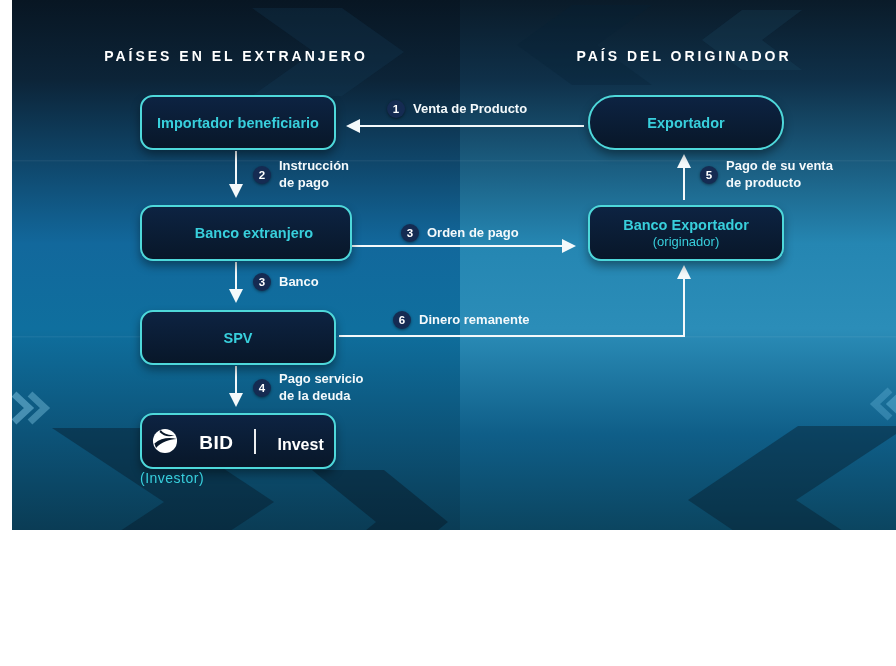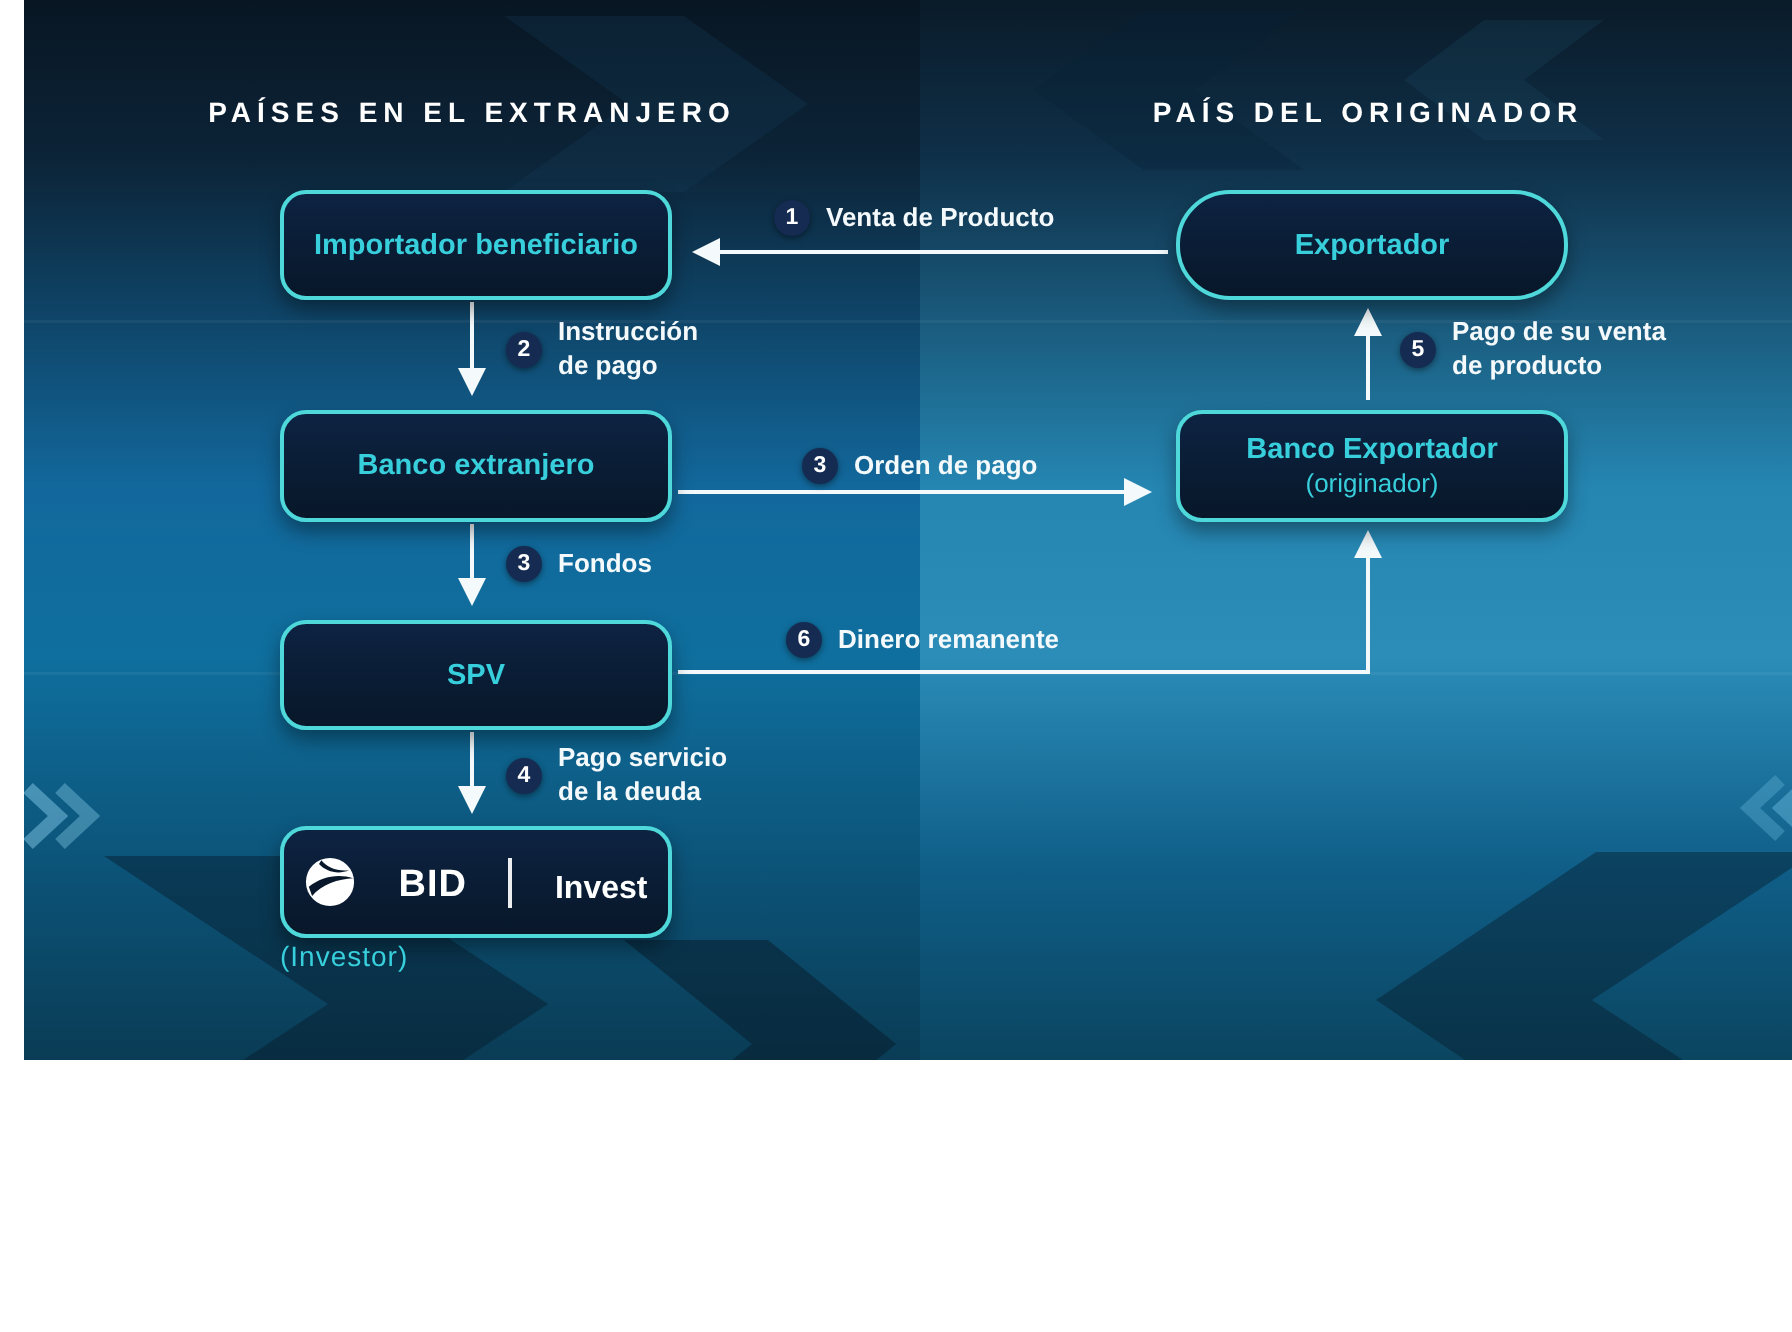--- a/index.html
+++ b/index.html
@@ -90,21 +90,21 @@
       <path d="M672,200 L672,156" stroke="#f4f9fb" stroke-width="2" fill="none" marker-end="url(#ah)"></path>
       <path d="M327,336 L672,336 L672,267" stroke="#f4f9fb" stroke-width="2" fill="none" marker-end="url(#ah)"></path>
     </svg>
 
     <div class="node" style="left:128px; top:95px; width:192px; height:51px;">
       <span>Importador beneficiario</span>
     </div>
     <div class="node" style="left:576px; top:95px; width:192px; height:51px;border-radius:27px;">
       <span>Exportador</span>
     </div>
-    <div class="node" style="left:128px; top:205px; width:192px; height:52px;">
+    <div class="node" style="left:128px; top:205px; width:192px; height:52px;padding-left:16px;">
       <span>Banco extranjero</span>
     </div>
     <div class="node" style="left:576px; top:205px; width:192px; height:52px;">
       <span>Banco Exportador</span>
       <span class="sub">(originador)</span>
     </div>
     <div class="node" style="left:128px; top:310px; width:192px; height:51px;text-align:right;">
       <span>SPV</span>
     </div>
     <div class="node" style="left:128px; top:413px; width:192px; height:52px;">
@@ -129,21 +129,21 @@
       <span class="badge">2</span>
       <span class="txt">Instrucción
 de pago</span>
     </div>
     <div class="flow-label" style="left:389px; top:224px; height:18px;">
       <span class="badge">3</span>
       <span class="txt">Orden de pago</span>
     </div>
     <div class="flow-label" style="left:241px; top:273px; height:18px;">
       <span class="badge">3</span>
-      <span class="txt">Fondos</span>
+      <span class="txt">Banco</span>
     </div>
     <div class="flow-label" style="left:241px; top:371px; height:34px;">
       <span class="badge">4</span>
       <span class="txt">Pago servicio
 de la deuda</span>
     </div>
     <div class="flow-label" style="left:688px; top:158px; height:34px;">
       <span class="badge">5</span>
       <span class="txt">Pago de su venta
 de producto</span>

